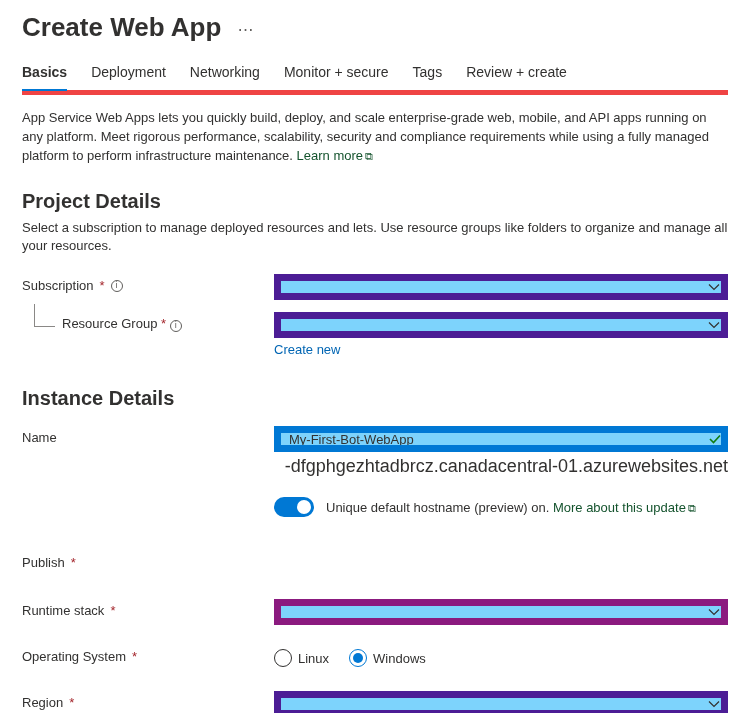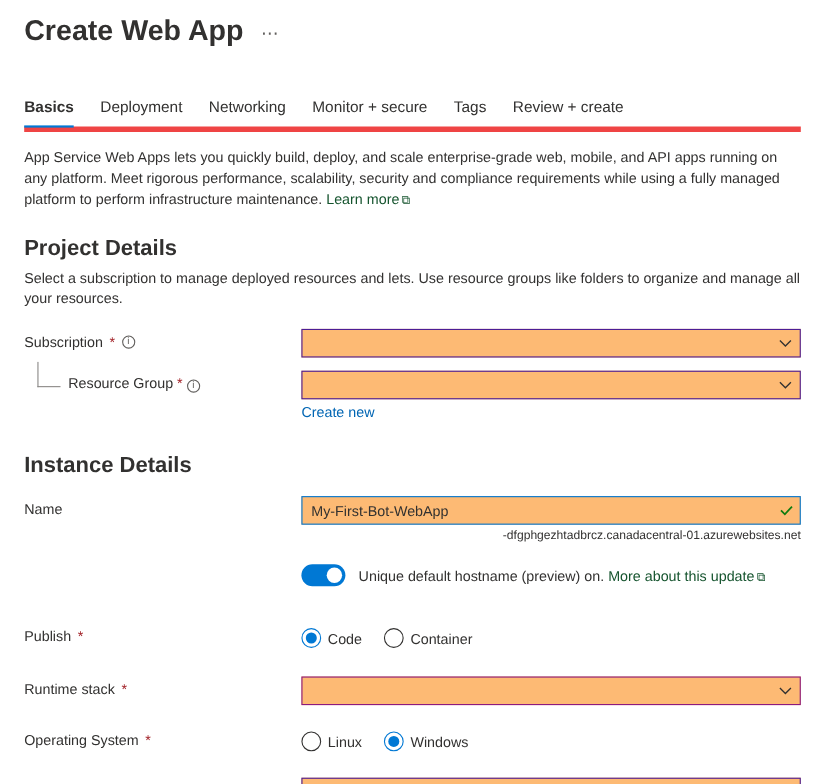--- a/index.html
+++ b/index.html
@@ -4,54 +4,54 @@
 <style>
   * { box-sizing: border-box; margin: 0; padding: 0; }
   body {
     font-family: "Segoe UI", -apple-system, sans-serif;
     font-size: 13px;
     color: #323130;
     background: #fff;
     width: 750px;
     padding: 12px 22px 20px 22px;
   }
-  .header { display:flex; align-items:center; gap:16px; margin-bottom:42px; }
+  .header { display:flex; align-items:center; gap:16px; margin-bottom:17px; }
   .page-title { font-size: 26px; font-weight: 600; }
   .ellipsis { color:#605e5c; font-size:16px; letter-spacing:2px; cursor:pointer; padding-top:4px; }
   .tabs { display:flex; gap:24px; border-bottom:5px solid #ef4444; margin-bottom:14px; }
   .tab { padding: 4px 0 10px 0; font-size:14px; color:#323130; cursor:pointer; position:relative; }
   .tab.active { font-weight:600; }
   .tab.active::after { content:""; position:absolute; left:0; right:0; bottom:-1px; height:2px; background:#0078d4; }
   .intro { font-size:13px; line-height:1.45; margin-bottom:24px; }
   .link { color:#14532d; text-decoration:none; cursor:pointer; }
   .link .ext { font-size:11px; margin-left:2px; }
   .section-title { font-size:20px; font-weight:600; margin-bottom:6px; }
   .section-desc { font-size:13px; line-height:1.45; margin-bottom:18px; }
   .row { display:flex; align-items:flex-start; margin-bottom:10px; min-height:28px; }
   .label-col { width:252px; flex:none; display:flex; align-items:center; gap:6px; padding-top:4px; font-size:13px; }
   .field-col { flex:1; min-width:0; }
   .req { color:#a4262c; }
   .info-icon { width:12px; height:12px; border:1px solid #605e5c; border-radius:50%; display:inline-flex; align-items:center; justify-content:center; font-size:9px; color:#605e5c; cursor:default; line-height:1;}
   .indent-wrap { position:relative; padding-left:40px;text-align:right; }
   .indent-wrap::before { content:""; position:absolute; left:12px; top:-12px; width:20px; height:22px; border-left:1px solid #8a8886; border-bottom:1px solid #8a8886; }
   .select, .text-input {
-    width:100%; height:26px; border:1px solid #4c1d95; background:#fdba74;
+    width:100%; height:26px; border:7px solid #4c1d95; background:#7dd3fc;
     padding:0 28px 0 8px; font-size:13px; font-family:inherit; color:#323130;
     position:relative;
   }
   .select { cursor:pointer; }
   .select-wrap { position:relative; width:100%; }
   .chev { position:absolute; right:8px; top:50%; transform:translateY(-50%); pointer-events:none; }
   .chev svg { width:12px; height:12px; display:block; }
   .select-wrap.error .select { border-color:#8b1a7f; }
   .text-input-wrap { position:relative; width:100%; }
   .text-input-wrap.valid .text-input { border-color:#0078d4; padding-right:28px;}
   .check-icon { position:absolute; right:6px; top:50%; transform:translateY(-50%); color:#107c10; }
   .check-icon svg { width:14px; height:14px; display:block; }
-  .suffix-text { text-align:right; font-size:11px; color:#323130; margin-top:4px; }
+  .suffix-text { text-align:right; font-size:18px; color:#323130; margin-top:4px; }
   .create-new { color:#0065b3; font-size:13px; margin-top:4px; display:inline-block; cursor:pointer; }
   .toggle-row { display:flex; align-items:center; gap:12px; margin-top:20px; margin-bottom:24px; }
   .toggle { width:40px; height:20px; background:#0078d4; border-radius:10px; position:relative; cursor:pointer; flex:none;}
   .toggle .knob { position:absolute; width:14px; height:14px; background:#fff; border-radius:50%; top:3px; right:3px; }
   .toggle-label { font-size:13px; }
   .radio-group { display:flex; gap:20px; align-items:center; padding-top:4px;}
   .radio { display:flex; align-items:center; gap:6px; cursor:pointer; }
   .radio-circle { width:18px; height:18px; border:1px solid #323130; border-radius:50%; display:flex; align-items:center; justify-content:center; flex:none;}
   .radio.selected .radio-circle { border-color:#0078d4; }
   .radio.selected .radio-dot { width:10px; height:10px; background:#0078d4; border-radius:50%; }
@@ -152,34 +152,20 @@
       </span>
     </div>
   </div>
 </div>
 
 <div class="row">
   <div class="label-col">
     <span>Publish</span>
     <span class="req">*</span>
   </div>
-  <div class="field-col">
-    <div class="radio-group">
-      <label class="radio selected">
-        <span class="radio-circle">
-            <span class="radio-dot"></span>
-          </span>
-        <span>Code</span>
-      </label>
-      <label class="radio">
-        <span class="radio-circle"></span>
-        <span>Container</span>
-      </label>
-    </div>
-  </div>
 </div>
 
 <div style="height:10px"></div>
 
 <div class="row">
   <div class="label-col">
     <span>Runtime stack</span>
     <span class="req">*</span>
   </div>
   <div class="field-col">

